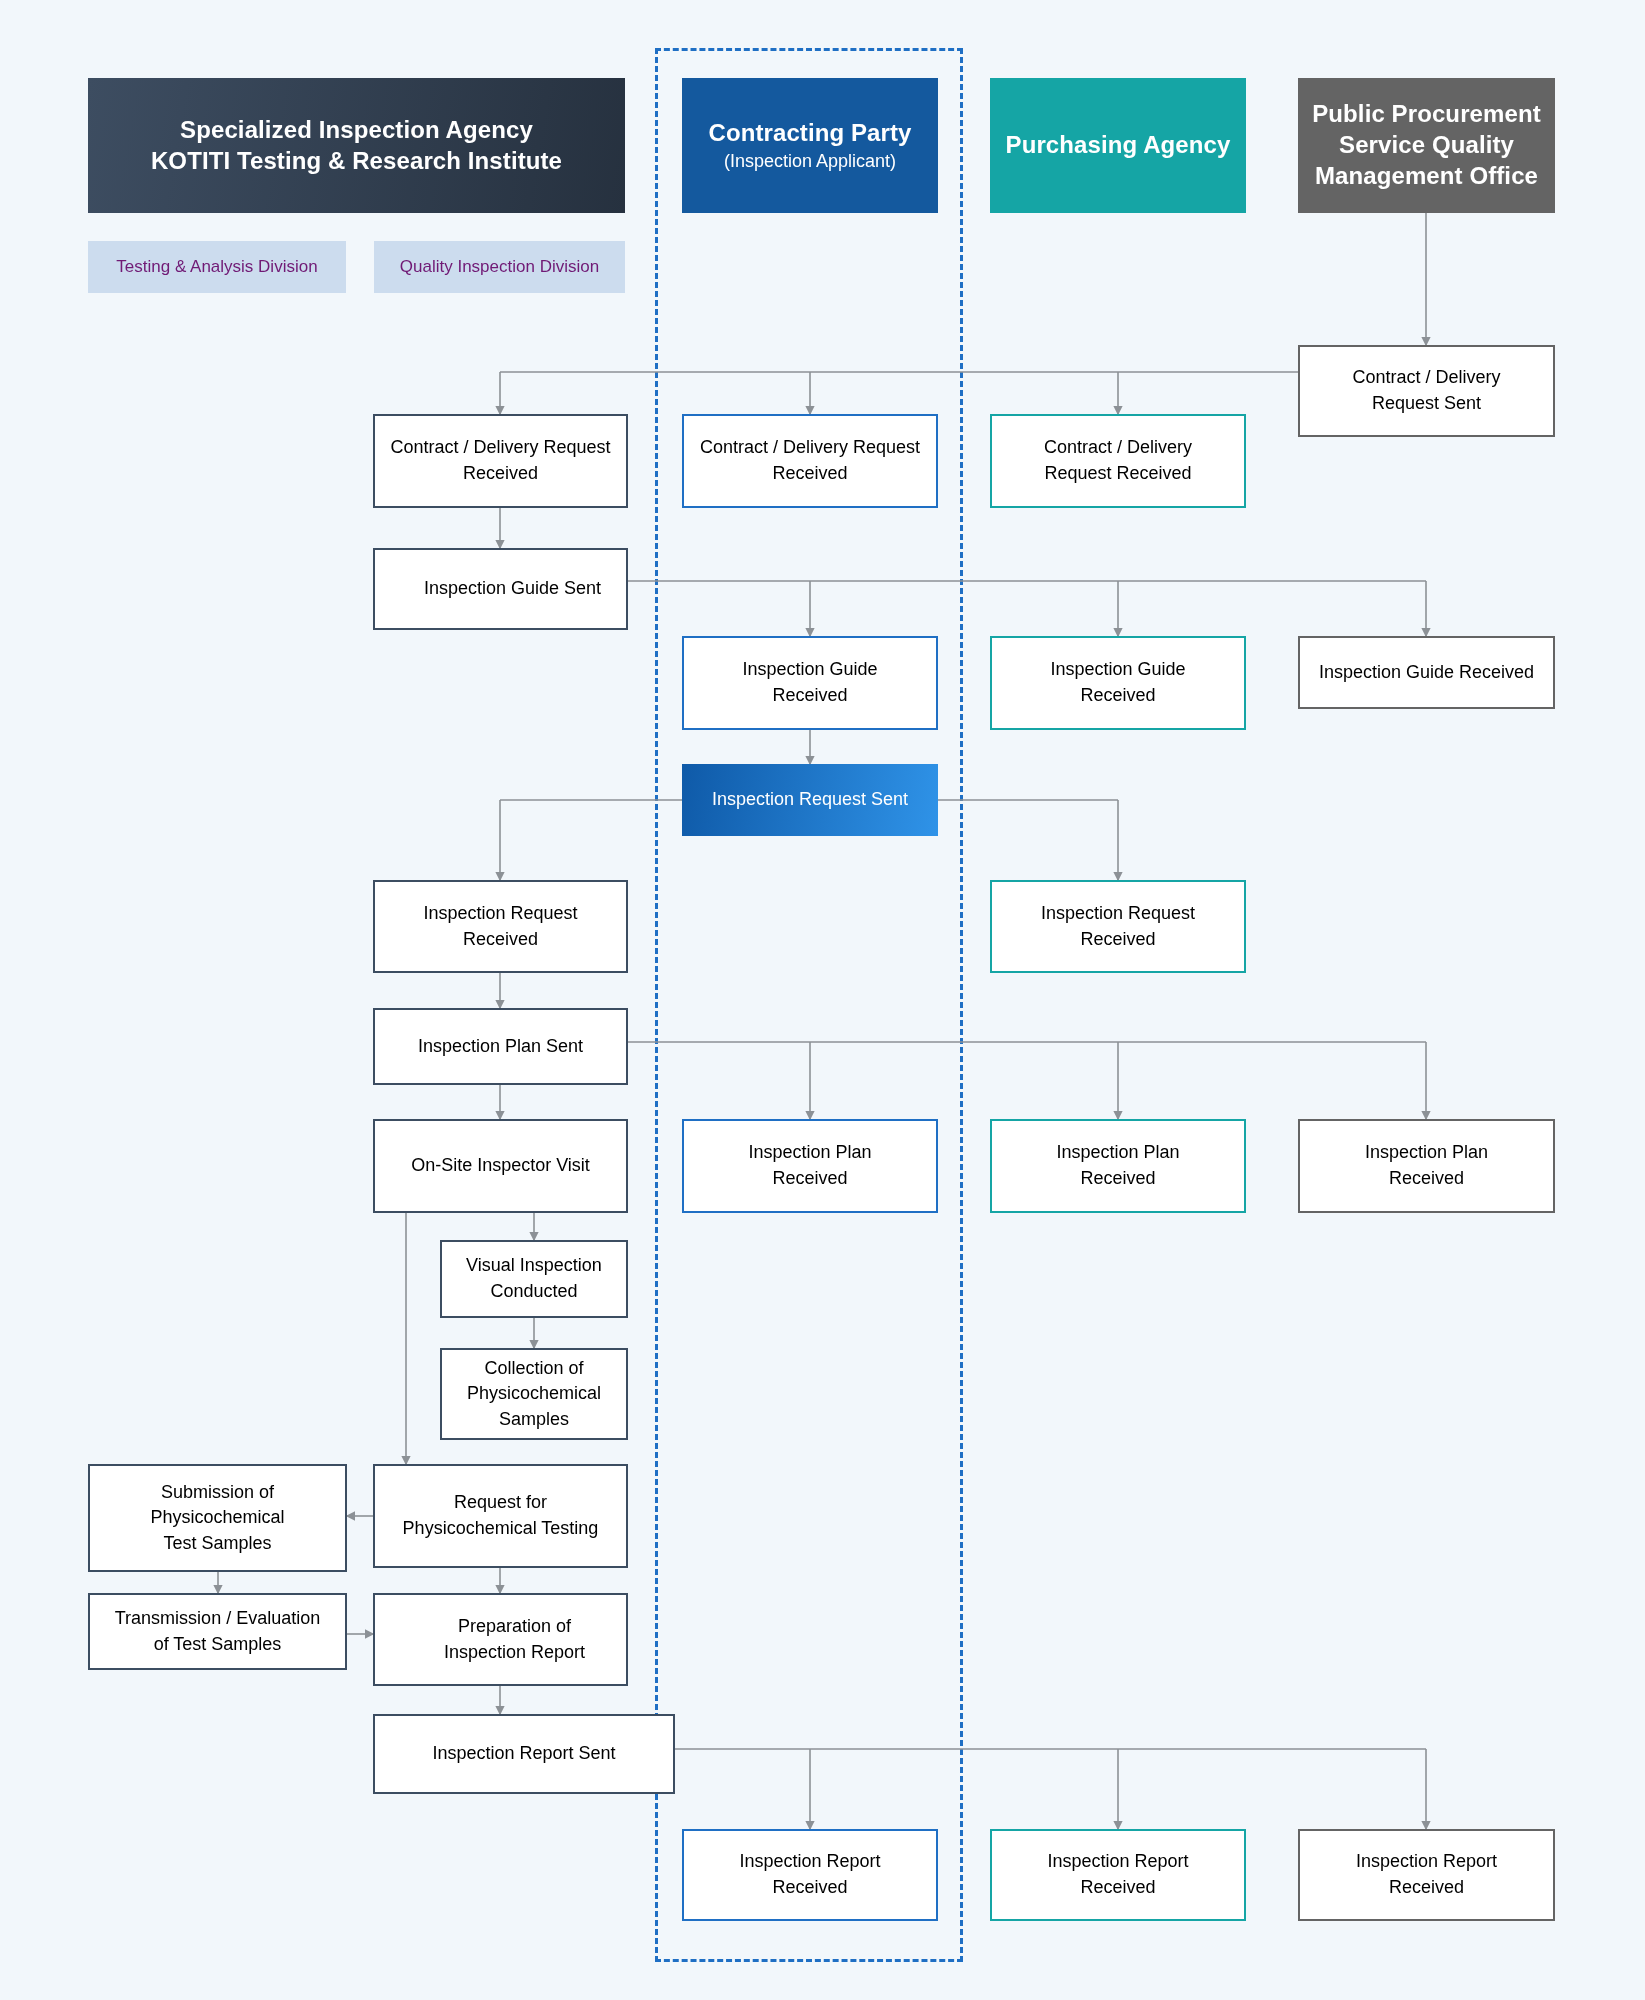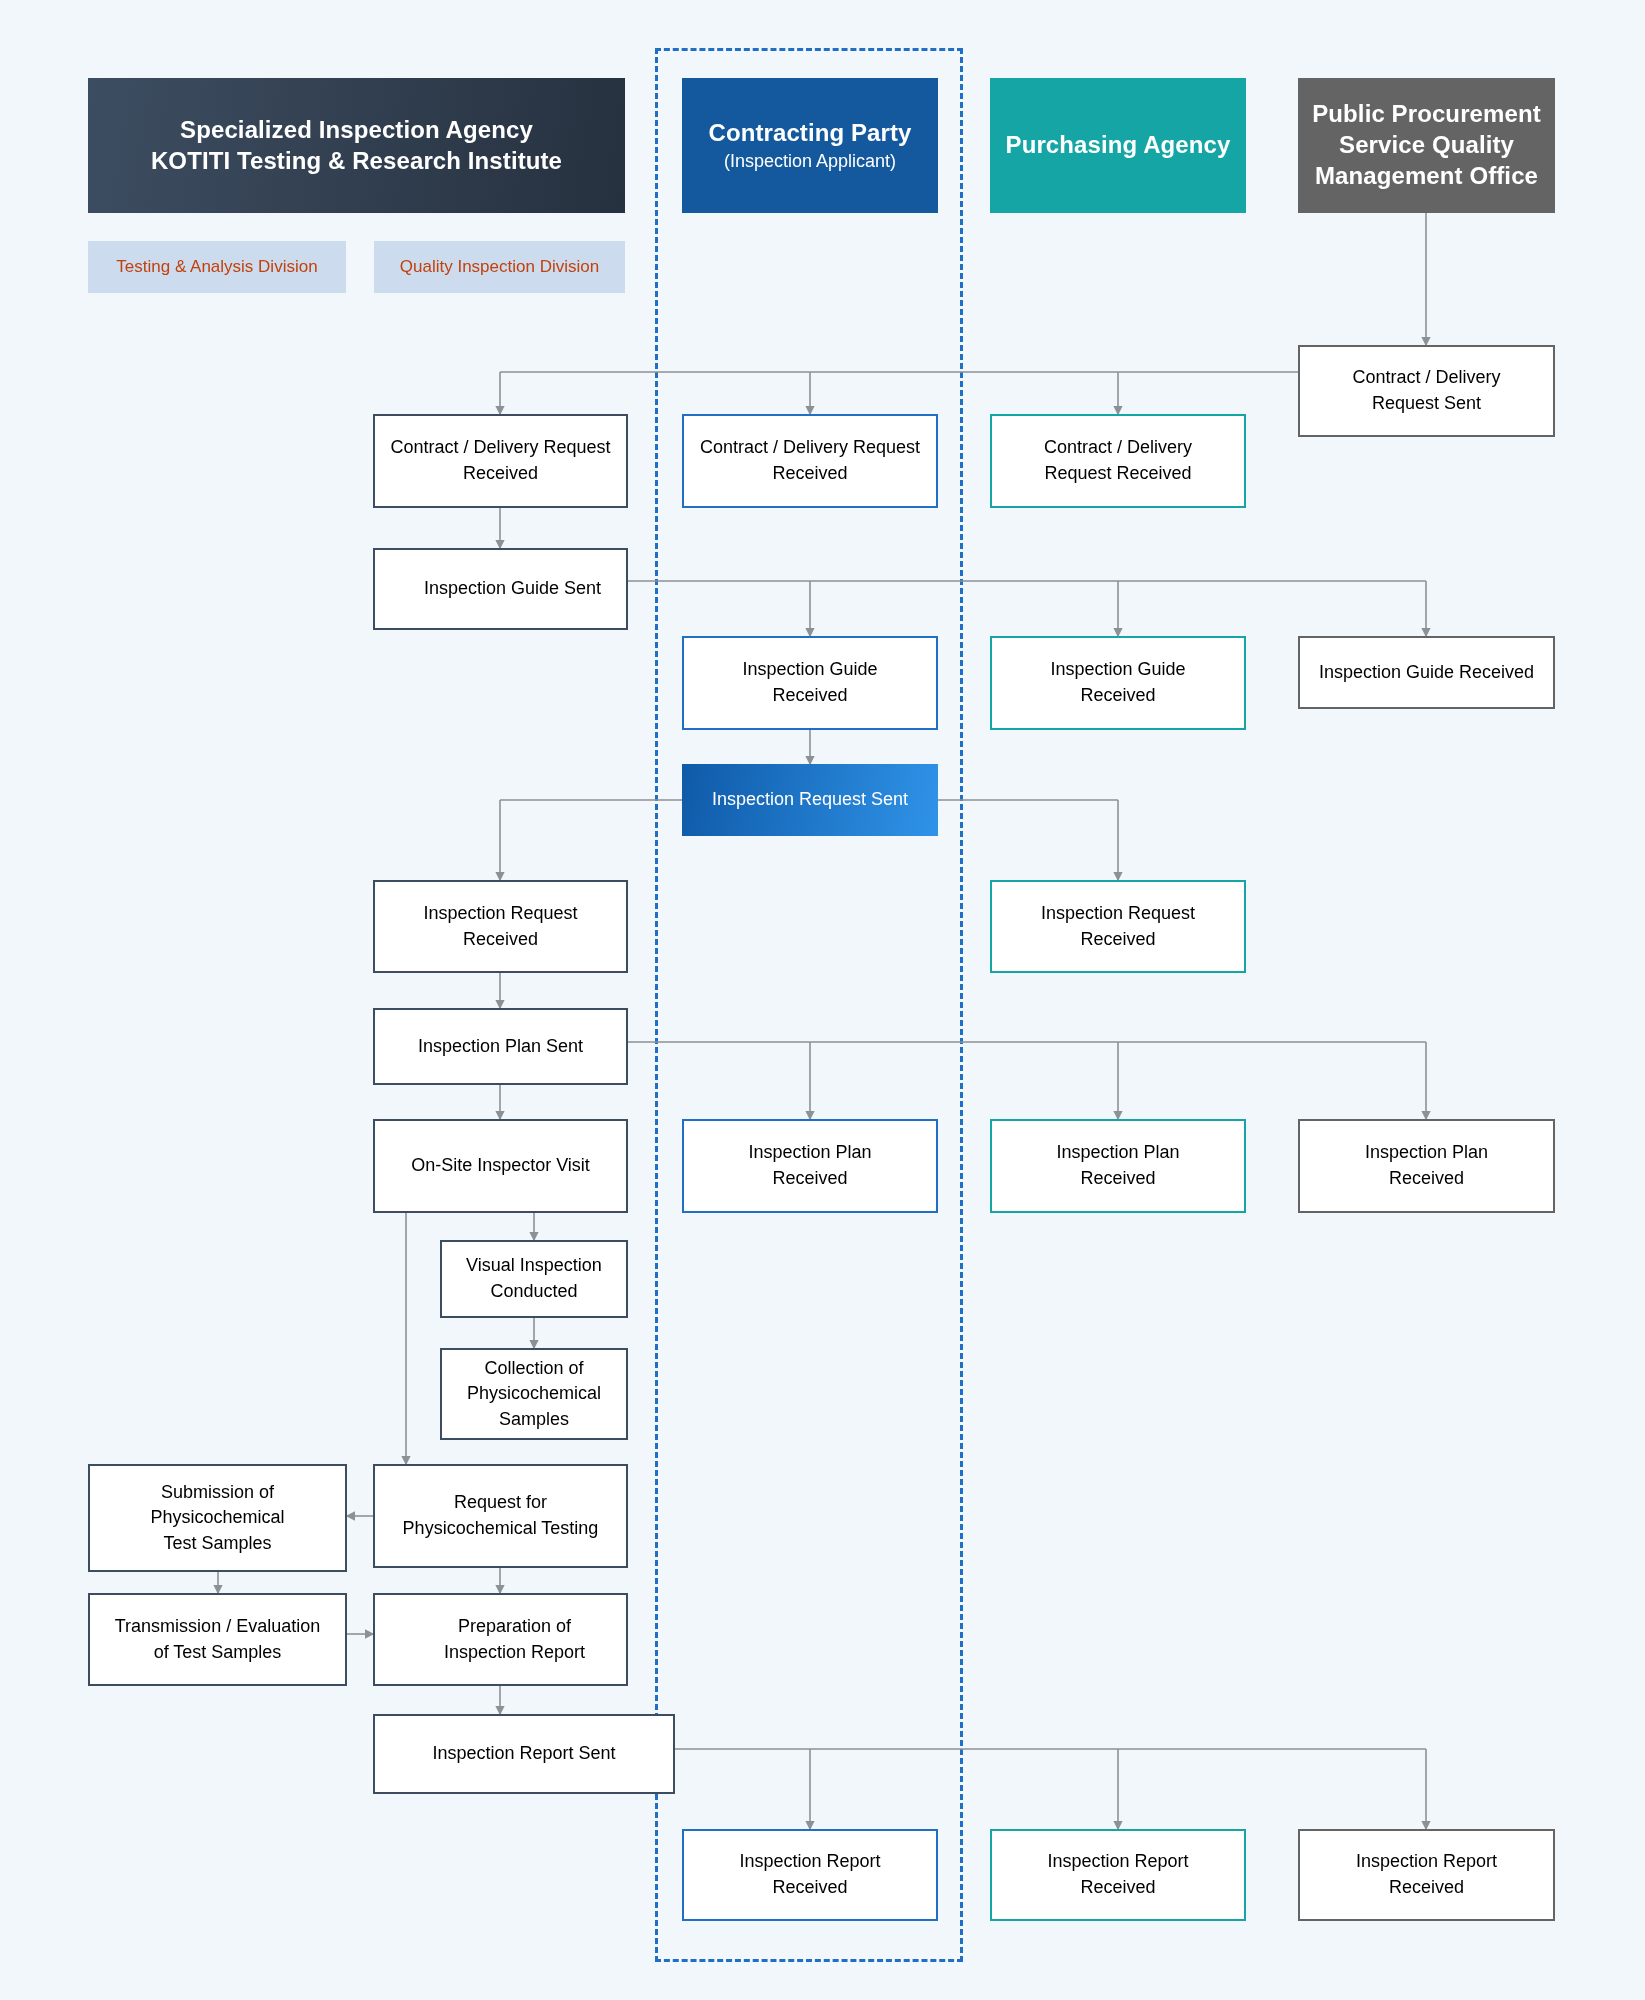--- a/index.html
+++ b/index.html
@@ -54,21 +54,21 @@
   }
   #lane-pps {
     left: 1298px; top: 78px; width: 257px; height: 135px;
     background: #646464;
   }
 
   
   .division-label {
     position: absolute;
     background: #ccdcee;
-    color: #c2410c;
+    color: #701a75;
     font-size: 17px;
     display: flex;
     align-items: center;
     justify-content: center;
     text-align: center;
     box-sizing: border-box;
   }
   #div-testing  { left: 88px;  top: 241px; width: 258px; height: 52px; }
   #div-quality  { left: 374px; top: 241px; width: 251px; height: 52px; }
 
@@ -247,21 +247,21 @@
   <div class="node dark" style="left:373px; top:1119px; width:255px; height:94px;">On-Site Inspector Visit</div>
 
   <div class="node dark" style="left:440px; top:1240px; width:188px; height:78px;">Visual Inspection<br>Conducted</div>
 
   <div class="node dark" style="left:440px; top:1348px; width:188px; height:92px;">Collection of<br>Physicochemical<br>Samples</div>
 
   <div class="node dark" style="left:373px; top:1464px; width:255px; height:104px;">Request for<br>Physicochemical Testing</div>
 
   <div class="node dark" style="left:88px; top:1464px; width:259px; height:108px;">Submission of<br>Physicochemical<br>Test Samples</div>
 
-  <div class="node dark" style="left:88px; top:1593px; width:259px; height:93px;">Transmission / Evaluation<br>of Test Samples</div>
+  <div class="node dark" style="left:88px; top:1593px; width:259px; height:77px;">Transmission / Evaluation<br>of Test Samples</div>
 
   <div class="node dark" style="left:373px; top:1593px; width:255px; height:93px;padding-left:36px;">Preparation of<br>Inspection Report</div>
 
   <div class="node dark" style="left:373px; top:1714px; width:302px; height:80px;">Inspection Report Sent</div>
 
   <div class="node blue" style="left:682px; top:1829px; width:256px; height:92px;">Inspection Report<br>Received</div>
 
   <div class="node teal" style="left:990px; top:1829px; width:256px; height:92px;">Inspection Report<br>Received</div>
 
   <div class="node gray" style="left:1298px; top:1829px; width:257px; height:92px;">Inspection Report<br>Received</div>

